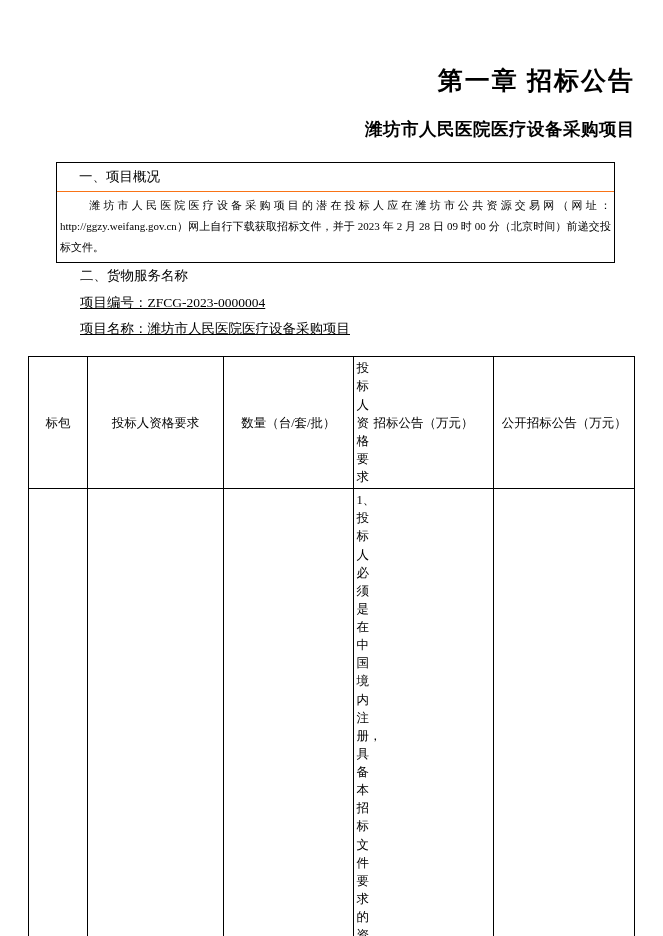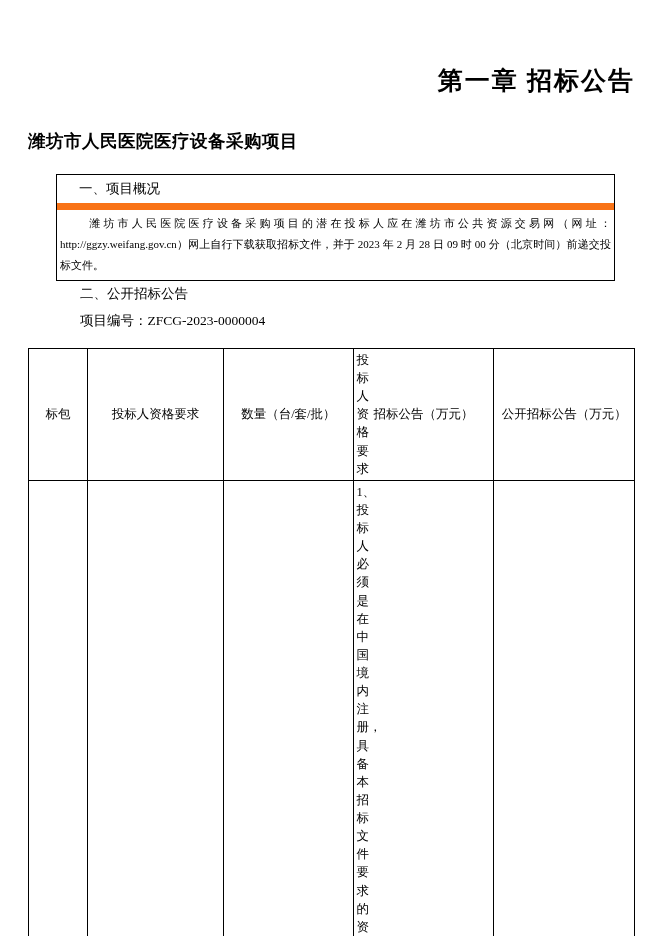--- a/index.html
+++ b/index.html
@@ -25,46 +25,46 @@
   .chapter-title {
     text-align: right;
     font-size: 25px;
     font-weight: bold;
     letter-spacing: 2px;
     margin-top: 66px;
     margin-bottom: 0;
     line-height: 1.2;
   }
   .doc-title {
-    text-align: left;
+    text-align: right;
     font-size: 17.5px;
     font-weight: bold;
     letter-spacing: 0.5px;
-    margin-top: 34px;
+    margin-top: 22px;
     line-height: 1.3;
   }
   .doc-subtitle {
     text-align: center;
     font-size: 17.5px;
     font-weight: bold;
     letter-spacing: 0.5px;
     margin-top: 14px;
     line-height: 1.3;
   }
 
   
   .overview-box {
     margin-top: 21px;
     margin-left: 28px;
     margin-right: 20px;
     border: 1px solid #000;
     box-sizing: border-box;
   }
   .overview-head {
-    border-bottom: 7px solid #f97316;
+    border-bottom: 1px solid #f97316;
     font-size: 13.5px;
     padding: 4px 0 4px 22px;
     line-height: 1.5;
   }
   .overview-body {
     font-size: 11px;
     line-height: 1.92;
     padding: 3px 3px 4px 3px;
     text-align: justify;
     text-justify: inter-ideograph;
@@ -73,20 +73,21 @@
     display: inline-block;
     width: 26px;
   }
 
   .section-line {
     font-size: 13.5px;
     line-height: 1.95;
     margin-left: 52px;
   }
   .section-line.sub {
+    text-decoration: underline;
   }
 
   
   table.pkg {
     margin-top: 14px;
     border-collapse: collapse;
     width: 607px;
     table-layout: fixed;
   }
   table.pkg th, table.pkg td {
@@ -125,22 +126,23 @@
   <div class="chapter-title">第一章  招标公告</div>
 
   <div class="doc-title">潍坊市人民医院医疗设备采购项目</div>
 
 
   <div class="overview-box">
     <div class="overview-head">一、项目概况</div>
     <div class="overview-body"><span class="indent"></span><span>潍坊市人民医院医疗设备采购项目的潜在投标人应在潍坊市公共资源交易网（网址：http://ggzy.weifang.gov.cn）网上自行下载获取招标文件，并于 2023 年 2 月 28 日 09 时 00 分（北京时间）前递交投标文件。</span></div>
   </div>
 
-  <div class="section-line">二、公开招标公告</div>
+  <div class="section-line">二、货物服务名称</div>
   <div class="section-line sub">项目编号：ZFCG-2023-0000004</div>
+  <div class="section-line sub">项目名称：潍坊市人民医院医疗设备采购项目</div>
 
   <table class="pkg">
     <colgroup>
       <col class="col-pkg">
         <col class="col-name">
         <col class="col-qty">
       <col class="col-req">
         <col class="col-bud">
         <col class="col-max">
     </colgroup>

